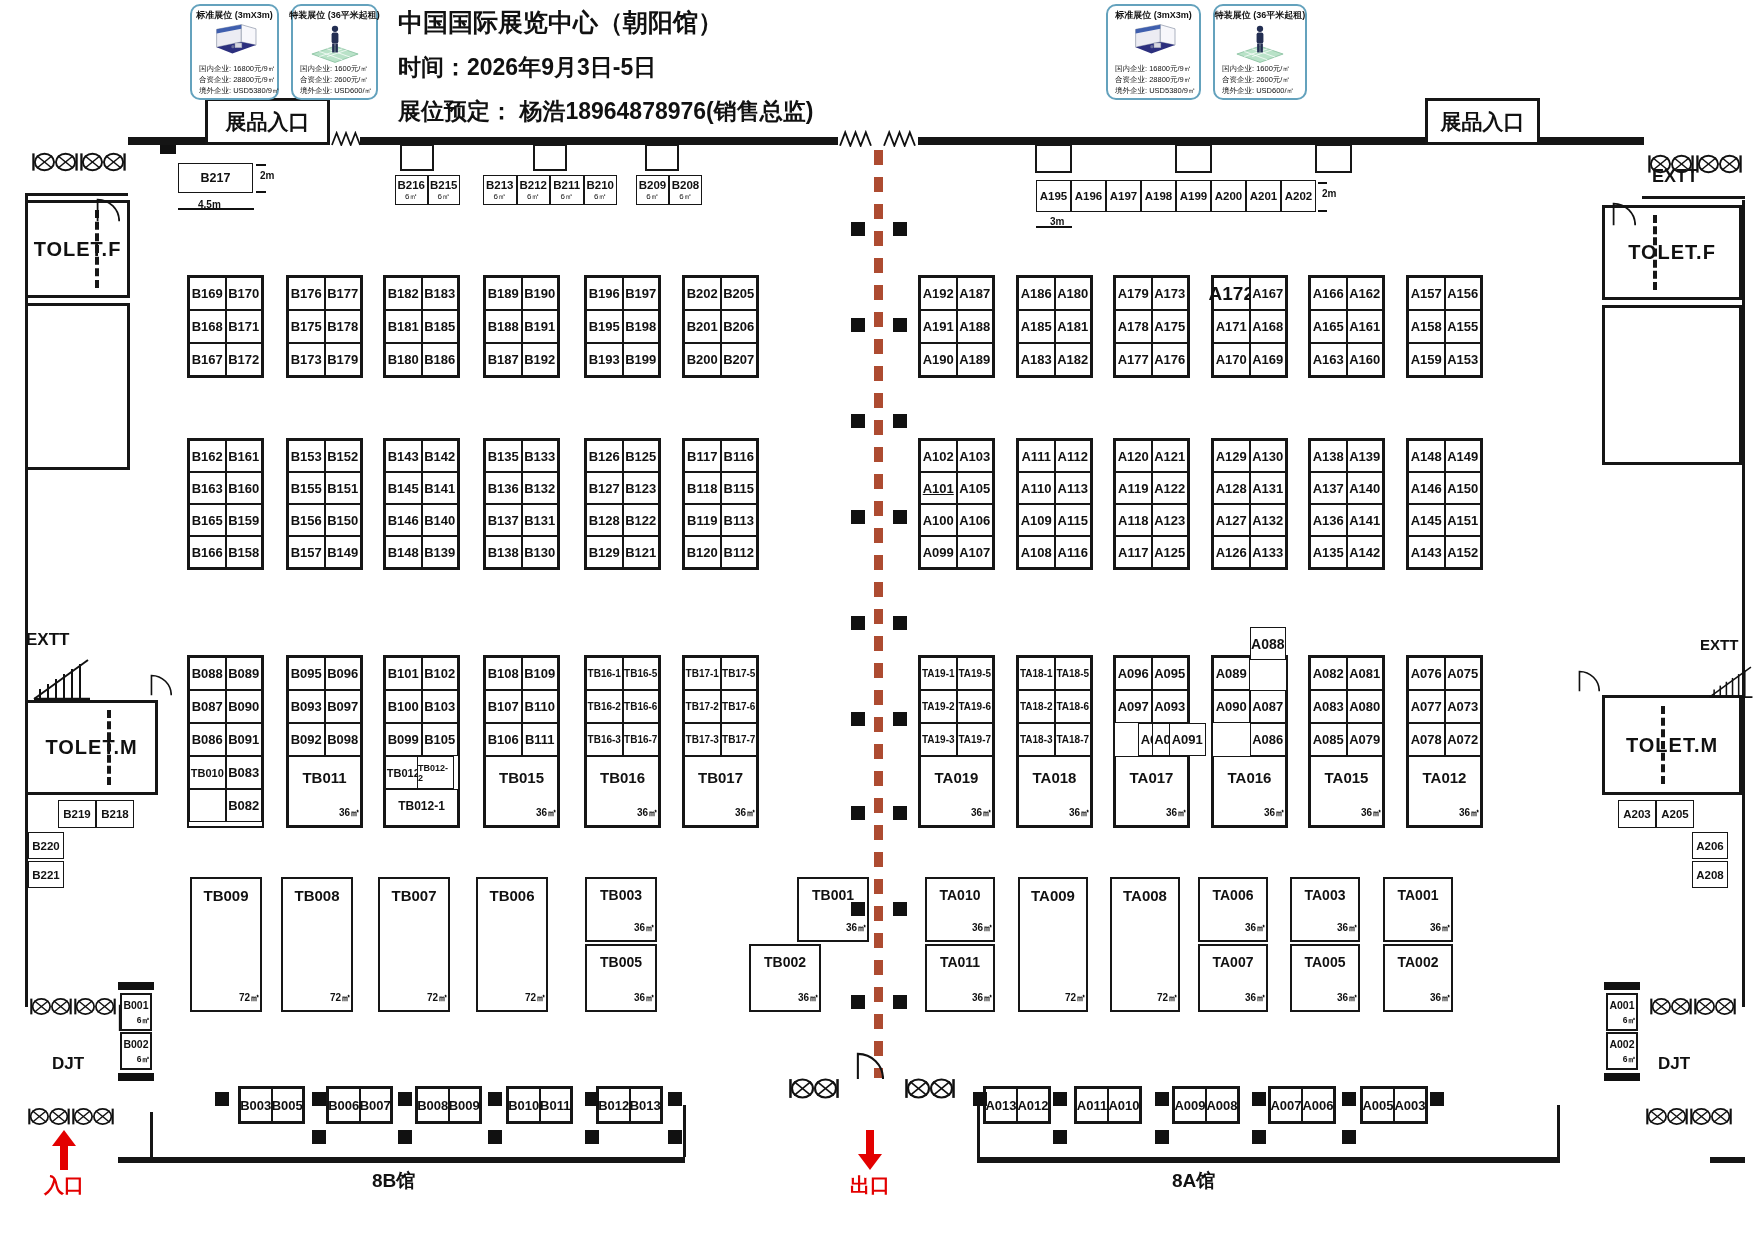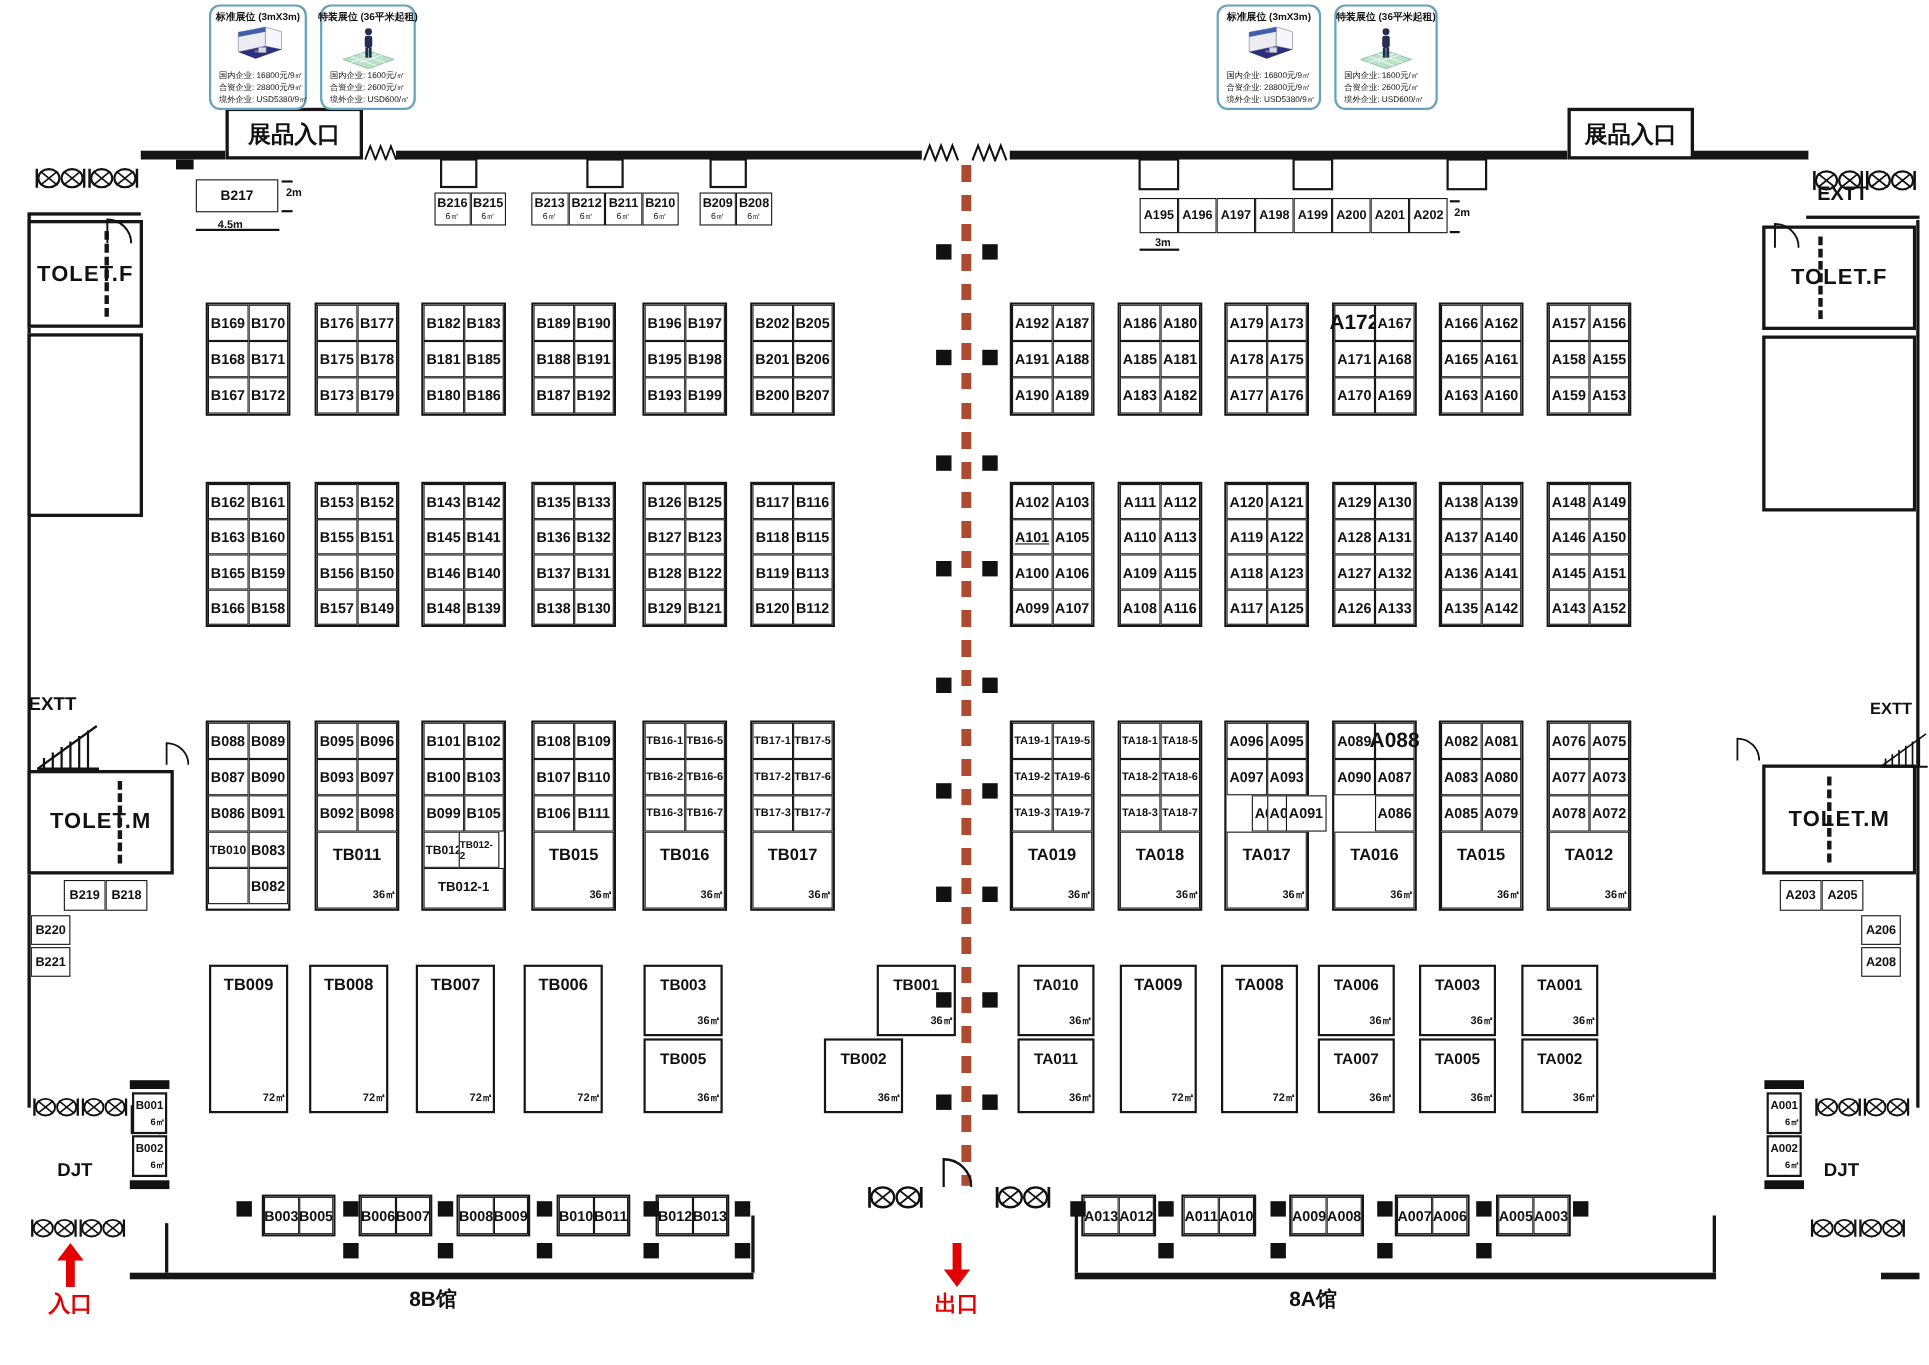--- a/index.html
+++ b/index.html
@@ -164,20 +164,25 @@
   </div>
   <div class="room" style="left:1602px;top:305px;width:140px;height:160px"></div>
   <div class="room" style="left:1602px;top:695px;width:140px;height:100px">
     <div class="dashv" style="left:42%"></div>
     <span class="lbl">TOLET.M</span>
   </div>
 
   <div class="ebox" style="left:205px;top:98px;width:125px;height:47px">展品入口</div>
   <div class="ebox" style="left:1425px;top:98px;width:115px;height:47px">展品入口</div>
 
+  <div class="titleBlock">
+    <div class="t1">中国国际展览中心（朝阳馆）</div>
+    <div class="t2">时间：2026年9月3日-5日</div>
+    <div class="t3">展位预定：  杨浩18964878976(销售总监)</div>
+  </div>
 
   <div class="leg" style="left:190px;top:4px;width:89px">
     <div class="legT">标准展位 (3mX3m)</div>
     <svg class="legicon">
         <use href="#boothiso"></use>
       </svg>
     <div class="legP">国内企业: 16800元/9㎡</div>
     <div class="legP">合资企业: 28800元/9㎡</div>
     <div class="legP">境外企业: USD5380/9㎡</div>
   </div>
@@ -530,21 +535,21 @@
       <div class="cell" style="left: 1115px; top: 690px; width: 36.5px; height: 33px; font-size: 13px;">A097</div>
       <div class="cell" style="left: 1151.5px; top: 690px; width: 36.5px; height: 33px; font-size: 13px;">A093</div>
       <div class="cell" style="left: 1115px; top: 723px; width: 36.5px; height: 33px; font-size: 13px; margin-left: 23px;">A098</div>
       <div class="cell" style="left: 1151.5px; top: 723px; width: 36.5px; height: 33px; font-size: 13px;">A092</div>
       <div class="cell" style="left: 1115px; top: 756px; width: 73px; height: 70px;">
         <div class="bname" style="font-size: 15px; top: 12px;">TA017</div>
         <div class="barea">36㎡</div>
       </div>
       <div class="blk" style="left: 1211px; top: 655px; width: 77px; height: 173px;"></div>
       <div class="cell" style="left: 1213px; top: 657px; width: 36.5px; height: 33px; font-size: 13px;">A089</div>
-      <div class="cell" style="left: 1249.5px; top: 657px; width: 36.5px; height: 33px; font-size: 19px;">A088</div>
+      <div class="cell" style="left: 1249.5px; top: 627px; width: 36.5px; height: 33px; font-size: 14px;">A088</div>
       <div class="cell" style="left: 1213px; top: 690px; width: 36.5px; height: 33px; font-size: 13px;">A090</div>
       <div class="cell" style="left: 1249.5px; top: 690px; width: 36.5px; height: 33px; font-size: 13px;">A087</div>
       <div class="cell" style="left: 1169px; top: 723px; width: 36.5px; height: 33px; font-size: 13px;">A091</div>
       <div class="cell" style="left: 1249.5px; top: 723px; width: 36.5px; height: 33px; font-size: 13px;">A086</div>
       <div class="cell" style="left: 1213px; top: 756px; width: 73px; height: 70px;">
         <div class="bname" style="font-size: 15px; top: 12px;">TA016</div>
         <div class="barea">36㎡</div>
       </div>
       <div class="blk" style="left: 1308px; top: 655px; width: 77px; height: 173px;"></div>
       <div class="cell" style="left: 1310px; top: 657px; width: 36.5px; height: 33px; font-size: 13px;">A082</div>

